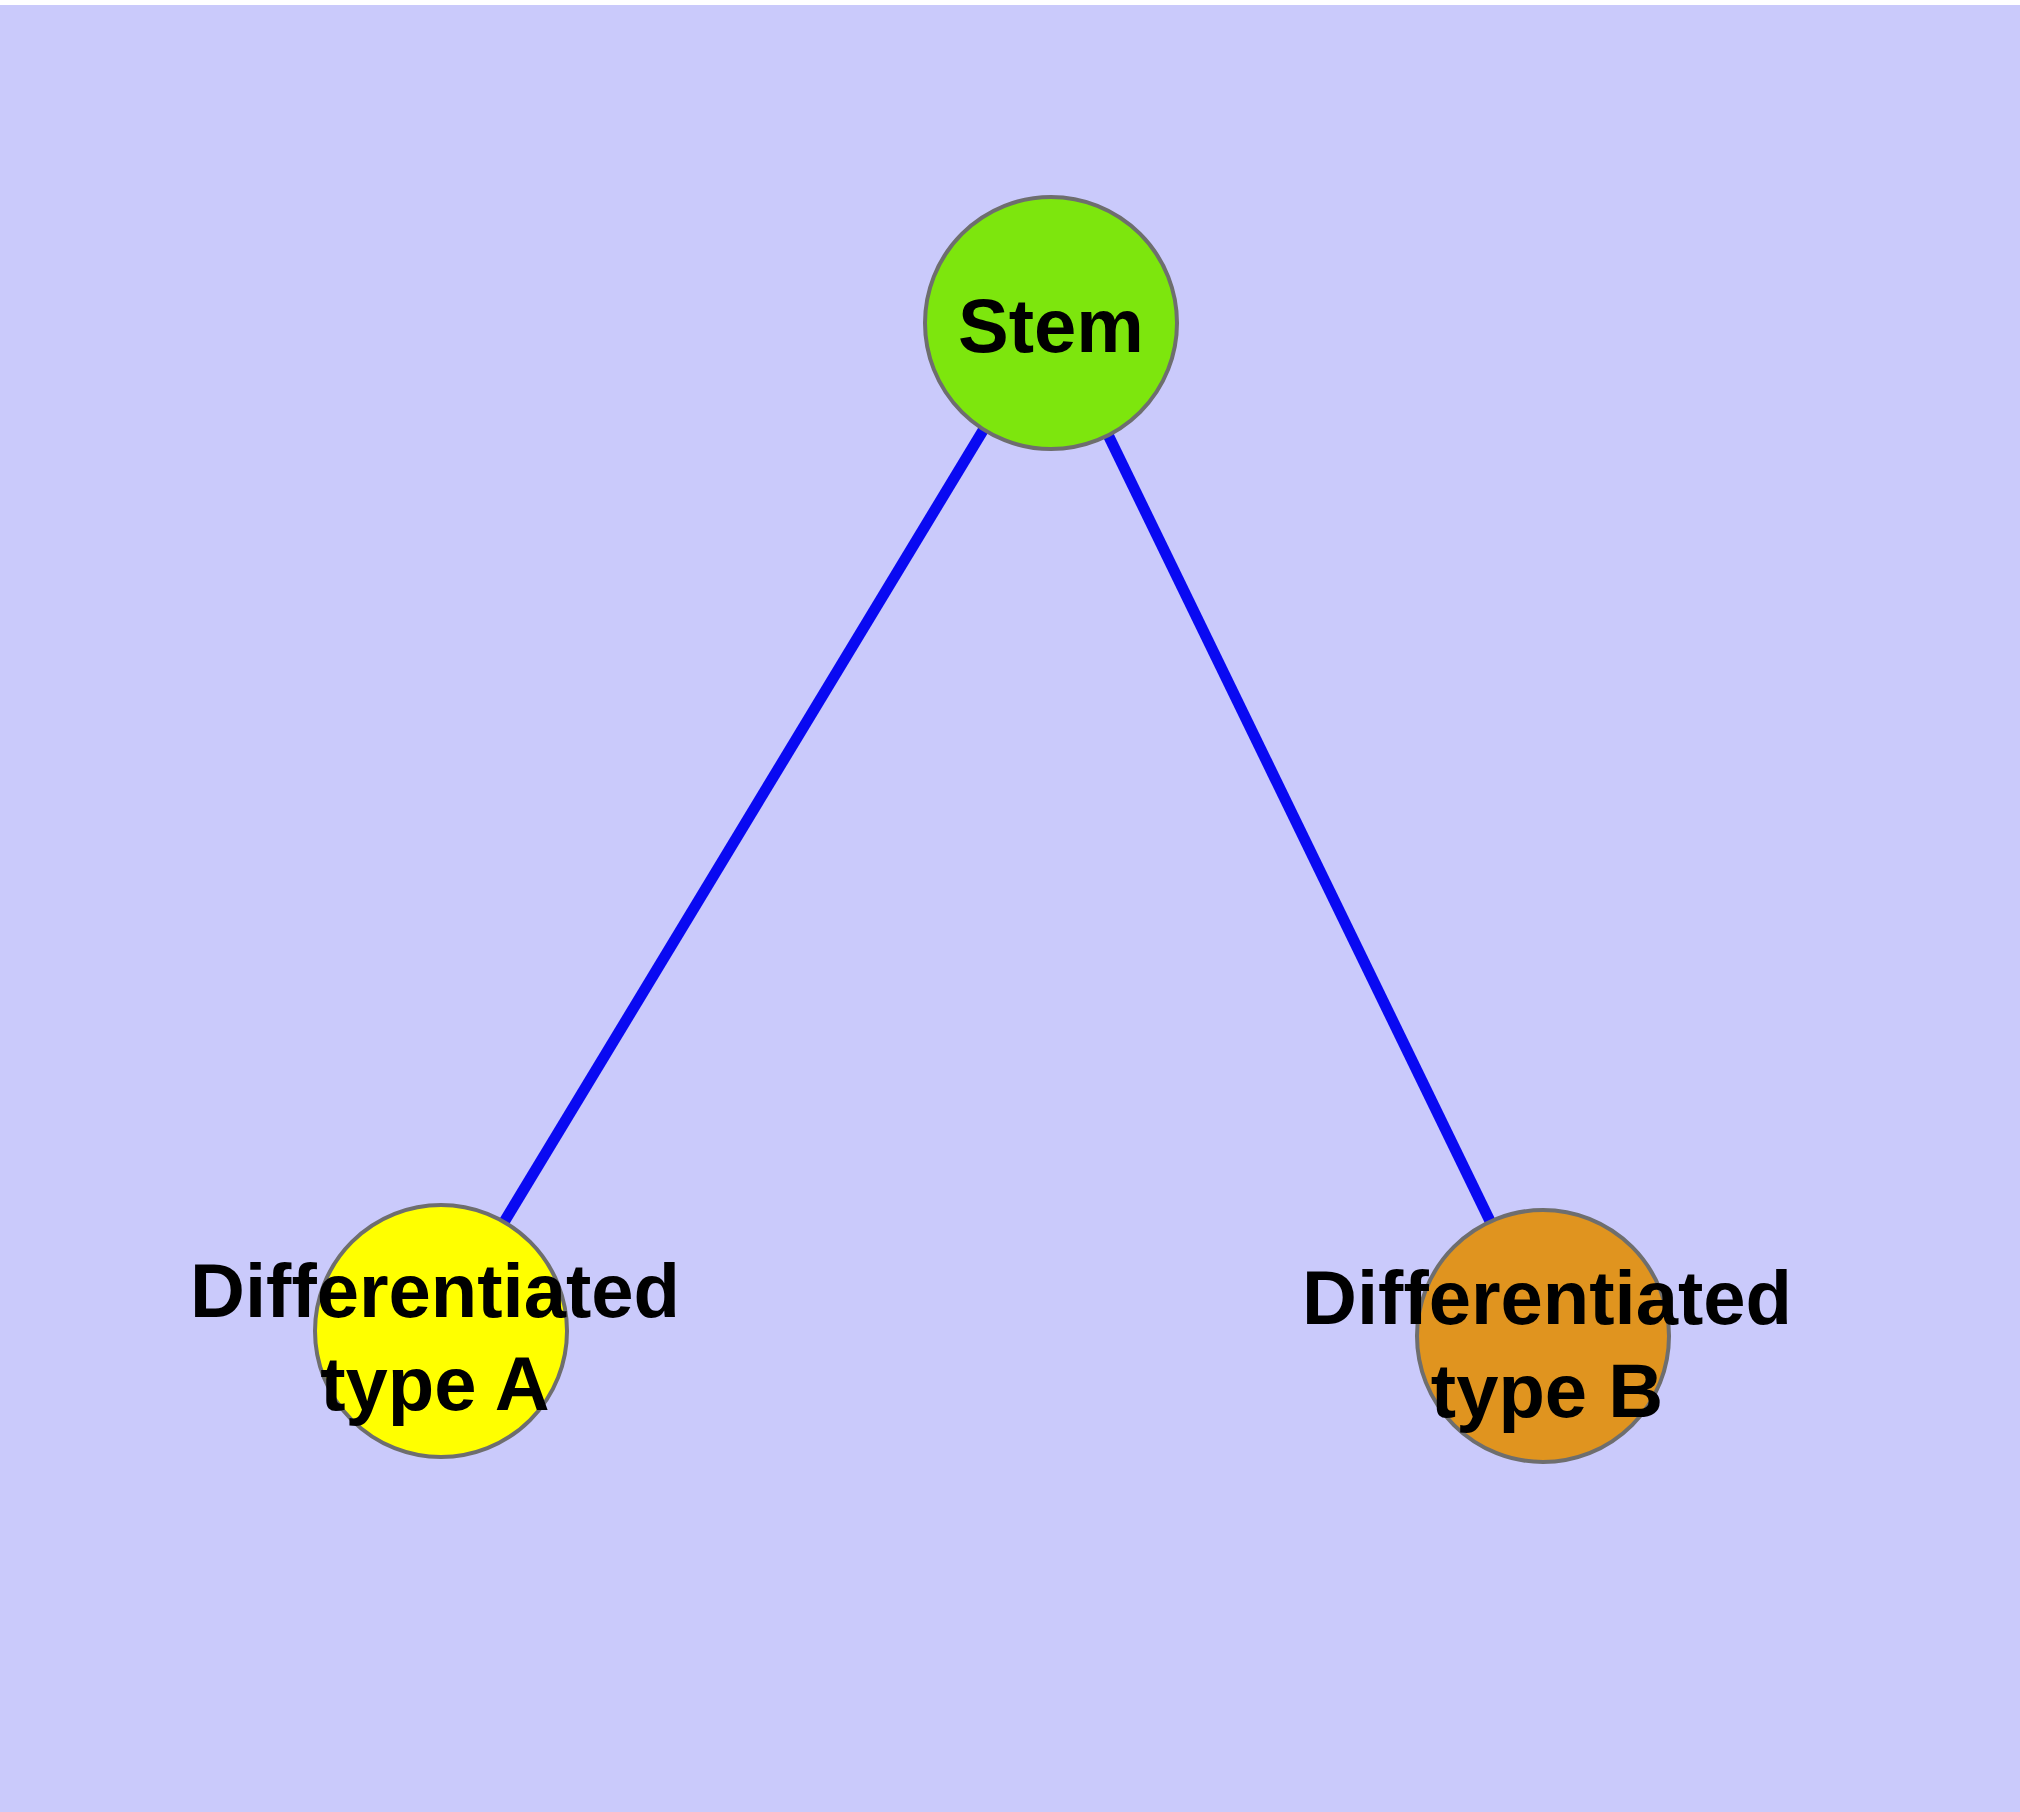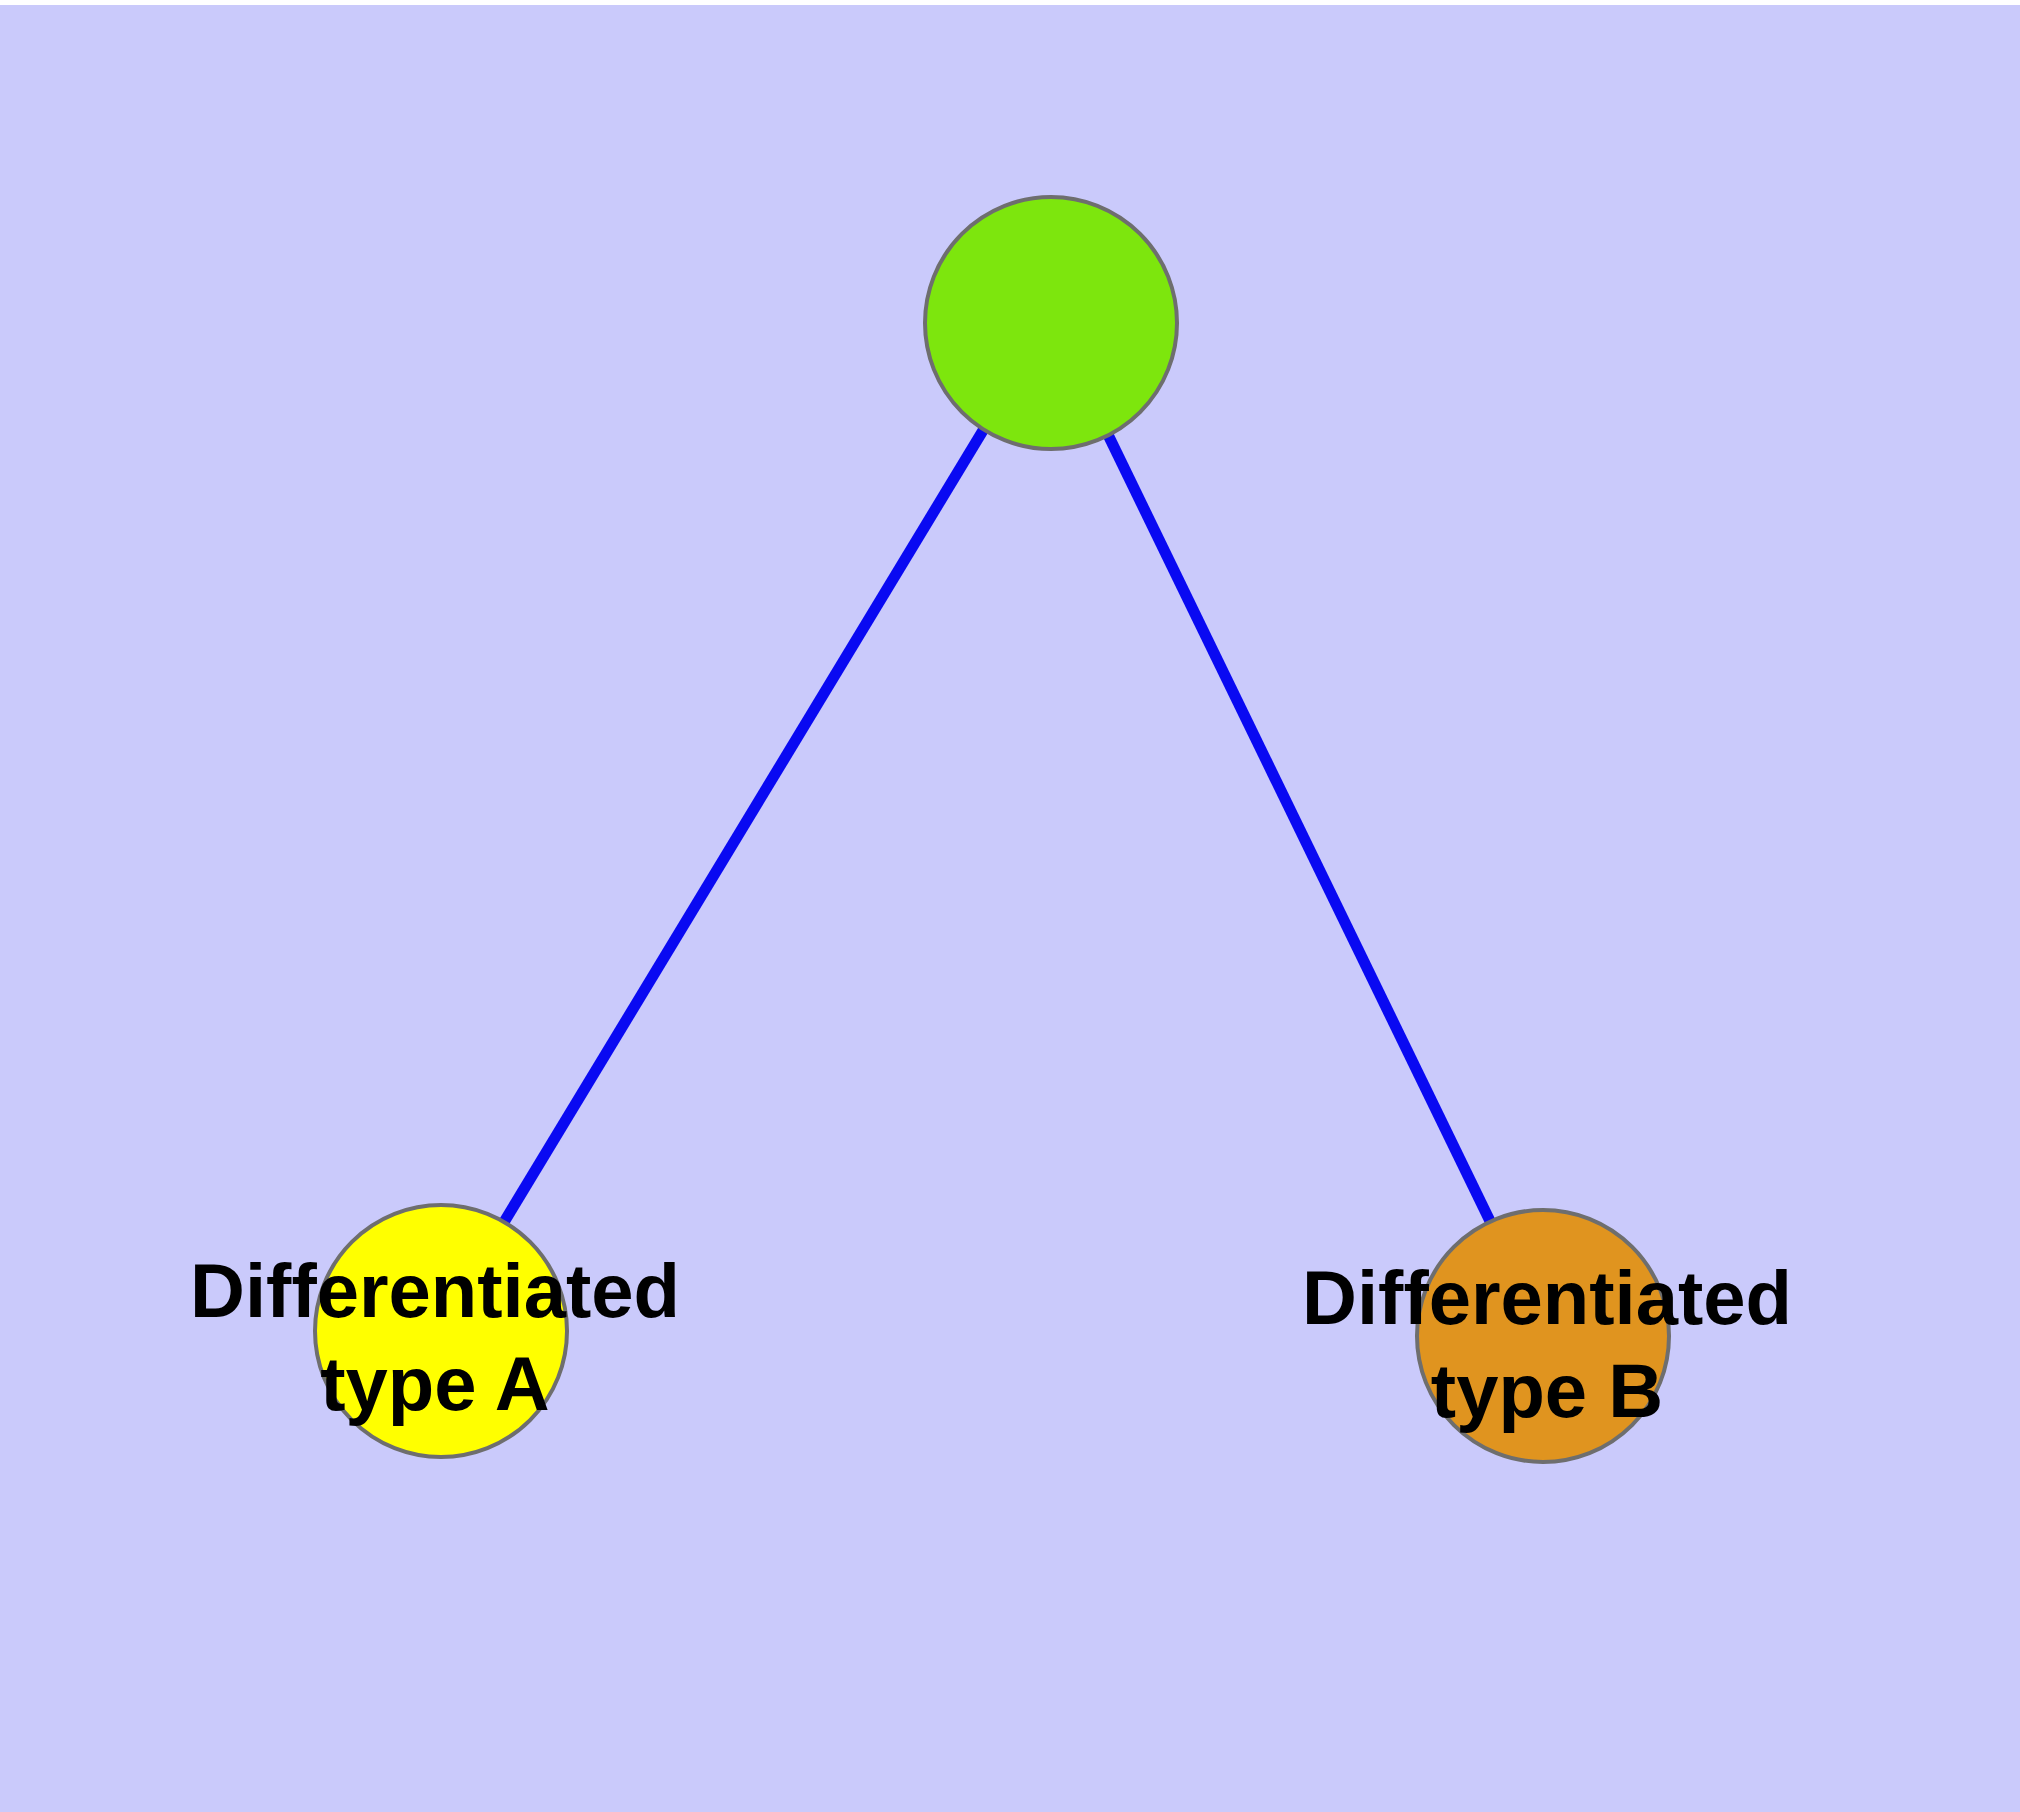--- a/index.html
+++ b/index.html
@@ -60,20 +60,21 @@
     <line x1="1240" y1="369" x2="520" y2="1559" stroke-width="13" stroke="#0909F2"></line>
     <line x1="1240" y1="369" x2="1821" y2="1565" stroke-width="13" stroke="#0909F2"></line>
   </svg>
 
   <div class="node-circle stem" style="background-color: rgb(125, 230, 13); border-color: rgb(110, 110, 110);"></div>
 
   <div class="node-circle type-a" style="background-color: rgb(255, 255, 0); border-color: rgb(110, 110, 110);"></div>
 
   <div class="node-circle type-b" style="background-color: rgb(224, 148, 31); border-color: rgb(110, 110, 110);"></div>
 
+  <div class="node-label stem" style="color: rgb(0, 0, 0);">Stem</div>
 
   <div class="node-label type-a" style="color: rgb(0, 0, 0);">Differentiated
 type A</div>
 
   <div class="node-label type-b" style="color: rgb(0, 0, 0);">Differentiated
 type B</div>
 
 </div>
 
 

